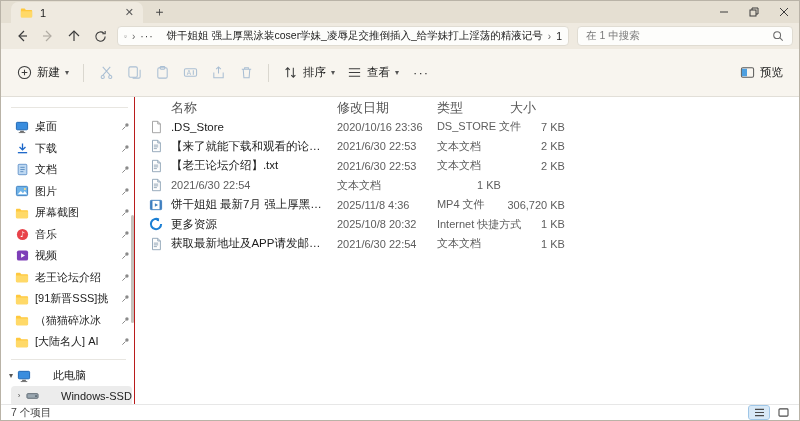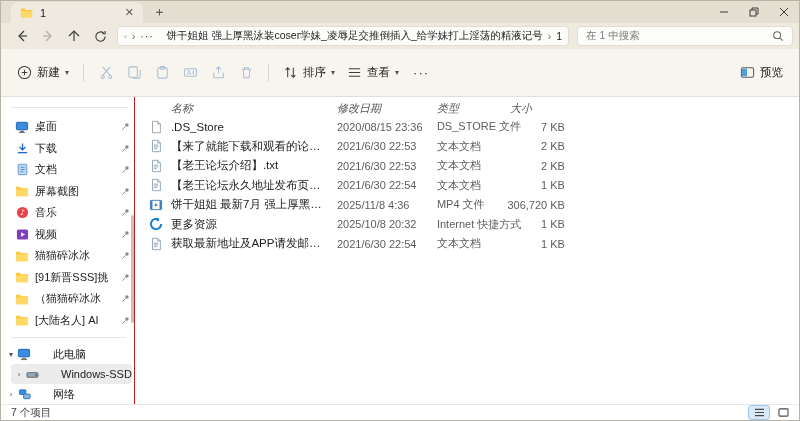--- a/index.html
+++ b/index.html
@@ -56,21 +56,21 @@
   .sb-tree .tchev { width:12px; font-size:8px; color:#555; text-align:center; }
   .sb-tree .lbl { margin-left:22px; }
   .sb-tree.sel { background:#ECECEC; border-radius:4px; margin:0 2px 0 10px; padding-left:2px; }
   .sb-scroll { position:absolute; right:0px; top:118px; width:3px; height:108px; background:#c6c3bd; border-radius:2px; }
   .sbi { display:inline-flex; width:14px; height:14px; align-items:center; justify-content:center; flex:0 0 14px; }
   .sbi svg { display:block; }
 
   
   .main { flex:1; padding:2px 0 0 12px; overflow:hidden; }
   .grid { display:grid; grid-template-columns:24px 166px 100px 64px 64px; align-items:center; }
-  .lhead { height:18px; font-size:11px; color:#555; border-bottom:0;font-style:italic; }
+  .lhead { height:18px; font-size:13px; color:#555; border-bottom:0; }
   .lhead .hc { padding-right:10px; }
   .lhead .hsize { padding-left:9px; }
   .frow { height:19.5px; font-size:11.5px; color:#1b1b1b; }
   .frow .fico { display:flex; align-items:center; justify-content:flex-start; padding-left:2px; }
   .frow .fico svg { display:block; }
   .fname { white-space:nowrap; overflow:hidden; text-overflow:ellipsis; padding-right:8px; }
   .fdate,.ftype { color:#5d5d5d; font-size:11px; white-space:nowrap; }
   .fsize { color:#5d5d5d; font-size:11px; text-align:right; white-space:nowrap; }
 
   
@@ -301,20 +301,34 @@
           </span>
         <span class="lbl">文档</span>
         <span class="sb-pin"><svg width="9" height="9" viewBox="0 0 10 10">
               <circle cx="6.6" cy="3.4" r="1.9" fill="#8a8a8a"></circle>
               <line x1="5" y1="5" x2="1.5" y2="8.5" stroke="#8a8a8a" stroke-width="1.1"></line>
             </svg></span>
       </div>
       <div class="sb-item">
         <span class="sbi">
             <svg width="14" height="14" viewBox="0 0 15 15">
+              <rect x="1.5" y="2.5" width="12" height="10" rx="1.2" fill="#6FB3E8" stroke="#3E7FBF"></rect>
+              <path d="M3 11l3.2-3.5 2.3 2.3 2-2.2 2.5 3.4z" fill="#fff"></path>
+              <circle cx="10.6" cy="5.3" r="1.1" fill="#FFE08A"></circle>
+            </svg>
+          </span>
+        <span class="lbl">图片</span>
+        <span class="sb-pin"><svg width="9" height="9" viewBox="0 0 10 10">
+              <circle cx="6.6" cy="3.4" r="1.9" fill="#8a8a8a"></circle>
+              <line x1="5" y1="5" x2="1.5" y2="8.5" stroke="#8a8a8a" stroke-width="1.1"></line>
+            </svg></span>
+      </div>
+      <div class="sb-item">
+        <span class="sbi">
+            <svg width="14" height="14" viewBox="0 0 15 15">
               <use href="#i-folder"></use>
             </svg>
           </span>
         <span class="lbl">屏幕截图</span>
         <span class="sb-pin"><svg width="9" height="9" viewBox="0 0 10 10">
               <circle cx="6.6" cy="3.4" r="1.9" fill="#8a8a8a"></circle>
               <line x1="5" y1="5" x2="1.5" y2="8.5" stroke="#8a8a8a" stroke-width="1.1"></line>
             </svg></span>
       </div>
       <div class="sb-item">
@@ -342,21 +356,21 @@
               <circle cx="6.6" cy="3.4" r="1.9" fill="#8a8a8a"></circle>
               <line x1="5" y1="5" x2="1.5" y2="8.5" stroke="#8a8a8a" stroke-width="1.1"></line>
             </svg></span>
       </div>
       <div class="sb-item">
         <span class="sbi">
             <svg width="14" height="14" viewBox="0 0 15 15">
               <use href="#i-folder"></use>
             </svg>
           </span>
-        <span class="lbl">猫猫碎冰冰</span>
+        <span class="lbl">老王论坛介绍</span>
         <span class="sb-pin"><svg width="9" height="9" viewBox="0 0 10 10">
               <circle cx="6.6" cy="3.4" r="1.9" fill="#8a8a8a"></circle>
               <line x1="5" y1="5" x2="1.5" y2="8.5" stroke="#8a8a8a" stroke-width="1.1"></line>
             </svg></span>
       </div>
       <div class="sb-item">
         <span class="sbi">
             <svg width="14" height="14" viewBox="0 0 15 15">
               <use href="#i-folder"></use>
             </svg>
@@ -436,21 +450,21 @@
         <div class="hc hsize">大小</div>
       </div>
 
       <div class="grid frow">
         <div class="fico">
             <svg width="14" height="14" viewBox="0 0 15 16">
               <use href="#i-page"></use>
             </svg>
           </div>
         <div class="fname">.DS_Store</div>
-        <div class="fdate">2020/08/15 23:36</div>
+        <div class="fdate">2020/10/16 23:36</div>
         <div class="ftype">DS_STORE 文件</div>
         <div class="fsize">7 KB</div>
       </div>
       <div class="grid frow">
         <div class="fico">
             <svg width="14" height="14" viewBox="0 0 15 16">
               <use href="#i-txt"></use>
             </svg>
           </div>
         <div class="fname">【来了就能下载和观看的论坛，纯免费！】.txt</div>
@@ -468,21 +482,20 @@
         <div class="fdate">2021/6/30 22:53</div>
         <div class="ftype">文本文档</div>
         <div class="fsize">2 KB</div>
       </div>
       <div class="grid frow">
         <div class="fico">
             <svg width="14" height="14" viewBox="0 0 15 16">
               <use href="#i-txt"></use>
             </svg>
           </div>
-        <div class="fname">【老王论坛永久地址发布页】.txt</div>
         <div class="fdate">2021/6/30 22:54</div>
         <div class="ftype">文本文档</div>
         <div class="fsize">1 KB</div>
       </div>
       <div class="grid frow">
         <div class="fico">
             <svg width="14" height="14" viewBox="0 0 15 15">
               <rect x="1.5" y="2.5" width="12" height="10" rx="1.2" fill="#fff" stroke="#3E7FBF"></rect>
               <rect x="1.5" y="2.5" width="2.2" height="10" fill="#3E7FBF"></rect>
               <rect x="11.3" y="2.5" width="2.2" height="10" fill="#3E7FBF"></rect>

